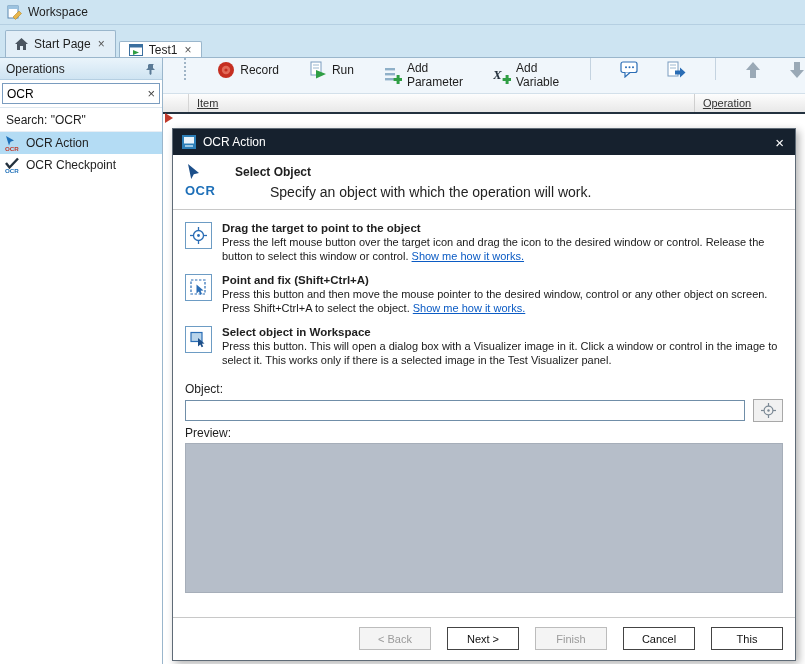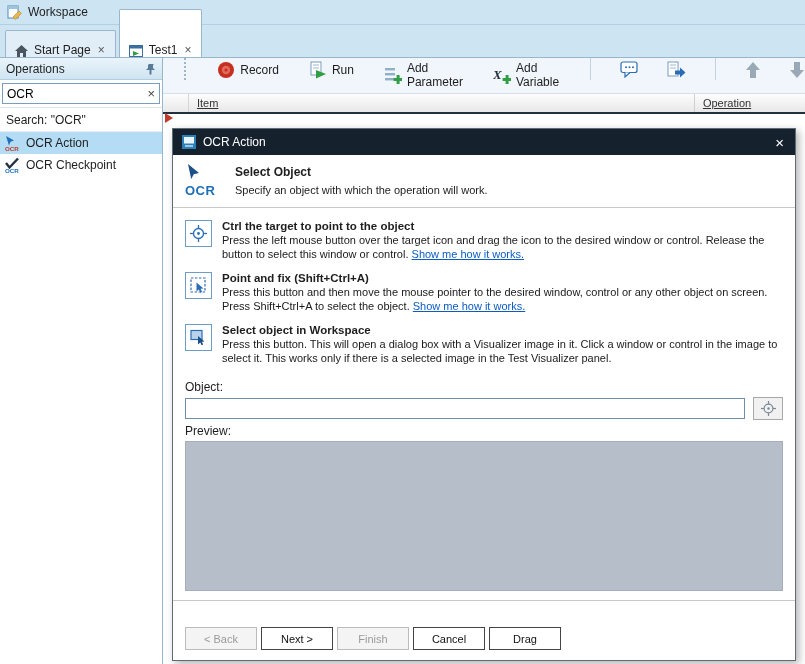--- a/index.html
+++ b/index.html
@@ -15,25 +15,25 @@
     height: 25px; background: #cde4f2; border-bottom: 1px solid #b5cfe2;
     display: flex; align-items: center; gap: 6px; padding: 0 7px; font-size: 12px;
   }
 
   
   .tabrow {
     height: 33px; background: #cde4f2; display: flex; align-items: flex-end;
     padding-left: 5px; gap: 3px; border-bottom: 1px solid #9ab6cc;
   }
   .tab {
-    height: 27px; display: flex; align-items: flex-end; gap: 6px; padding: 0 9px;
+    height: 27px; display: flex; align-items: center; gap: 6px; padding: 0 9px;
     border: 1px solid #9ab6cc; border-bottom: none; border-radius: 2px 2px 0 0;
     background: #e2eef7; font-size: 12px; cursor: default;
   }
-  .tab.active { background: #fff; height: 48px; }
+  .tab.active { background: #fff; height: 16px; }
   .tab-close { color: #555; font-size: 12px; padding: 0 1px; }
 
   
   .content { display: flex; height: 606px; }
 
   
   .sidebar { width: 163px; border-right: 1px solid #9ab6cc; background: #fff; display: flex; flex-direction: column; }
   .side-header {
     height: 22px; background: linear-gradient(#eaf4fb,#cfe4f2);
     border-bottom: 1px solid #b5cfe2; display: flex; align-items: center;
@@ -83,41 +83,41 @@
   .dlg-header {
     height: 26px; background: #16212e; color: #fff; display: flex; align-items: center;
     gap: 7px; padding: 0 9px; font-size: 12px; flex: none;
   }
   .dlg-title { flex: 1; }
   .dlg-close { font-size: 15px; color: #fff; cursor: default; padding: 0 2px; }
   .dlg-intro { display: flex; gap: 12px; padding: 8px 12px 9px; border-bottom: 1px solid #c8c8c8; flex: none; }
   .ocr-logo { width: 38px; text-align: left; }
   .ocr-logo .ocr-word { font-weight: bold; color: #1d6fb8; font-size: 13px; letter-spacing: .5px; }
   .dlg-heading { font-weight: bold; font-size: 12px; margin: 2px 0 5px; }
-  .dlg-sub { font-size: 11px; color: #222; }
+  .dlg-sub { font-size: 14px; color: #222; margin-left: 35px; }
   .dlg-body { padding: 12px 12px 0; flex: 1; display: flex; flex-direction: column; }
   .sec { display: flex; gap: 10px; margin-bottom: 11px; }
   .sec-icon {
     width: 27px; height: 27px; flex: none; border: 1px solid #6d9cc4; background: #fff;
     display: flex; align-items: center; justify-content: center; cursor: pointer;
   }
   .sec-title { font-weight: bold; font-size: 11.5px; margin-bottom: 2px; }
   .sec-text { font-size: 11px; line-height: 13.5px; color: #1a1a1a; }
   .howlink { color: #0b5bc4; text-decoration: underline; cursor: pointer; }
   .obj-label, .prev-label { font-size: 12px; margin: 4px 0 3px; }
   .obj-row { display: flex; align-items: center; gap: 8px; }
   .obj-input { flex: 1; height: 21px; border: 1px solid #708ea8; padding: 0 4px; font-family: inherit; font-size: 11px; outline: none; }
   .obj-pick-btn {
     width: 30px; height: 23px; border: 1px solid #a8a8a8; background: #f1f1f1;
     display: flex; align-items: center; justify-content: center; cursor: default;
   }
   .preview-box { height: 150px; background: #b6bec9; border: 1px solid #a6aeb9; }
   .dlg-footer {
-    margin-top: auto; border-top: 1px solid #c8c8c8; padding: 26px 12px 10px;
-    display: flex; gap: 4px; flex: none;
+    margin-top: auto; border-top: 1px solid #c8c8c8; padding: 9px 12px 10px;
+    display: flex; justify-content: flex-end; gap: 16px; flex: none;
   }
   .btn {
     width: 72px; height: 23px; background: #fff; border: 1px solid #444;
     font-family: inherit; font-size: 11px; color: #111; cursor: pointer;
   }
   .btn.disabled { color: #9a9a9a; border-color: #bcbcbc; background: #f4f4f4; }
   svg { display: block; }
 </style>
 </head>
 <body>
@@ -341,21 +341,21 @@
         <svg width="17" height="17" viewBox="0 0 17 17" stroke="#2a6db5" stroke-width="1.3" fill="none">
             <circle cx="8.5" cy="8.5" r="5"></circle>
             <circle cx="8.5" cy="8.5" r="1.4" fill="#2a6db5" stroke="none"></circle>
             <line x1="8.5" y1="0" x2="8.5" y2="3.6"></line>
             <line x1="8.5" y1="13.4" x2="8.5" y2="17"></line>
             <line x1="0" y1="8.5" x2="3.6" y2="8.5"></line>
             <line x1="13.4" y1="8.5" x2="17" y2="8.5"></line>
           </svg>
       </div>
       <div>
-        <div class="sec-title">Ctrl the target to point to the object</div>
+        <div class="sec-title">Drag the target to point to the object</div>
         <div class="sec-text"><span>Press the left mouse button over the target icon and drag the icon to the desired window or control. Release the button to select this window or control.</span> <span class="howlink">Show me how it works.</span></div>
       </div>
     </div>
 
     <div class="sec">
       <div class="sec-icon">
         <svg width="17" height="17" viewBox="0 0 17 17">
             <rect x="1" y="1" width="14" height="14" fill="none" stroke="#2a6db5" stroke-width="1.2" stroke-dasharray="2.4,1.6"></rect>
             <path d="M6.5 5.5 L13.5 11.5 L10.6 11.8 L12 15 L10.3 15.7 L8.9 12.6 L6.5 14.6 Z" fill="#2a6db5"></path>
           </svg>
@@ -396,15 +396,15 @@
 
     <div class="prev-label">Preview:</div>
     <div class="preview-box"></div>
   </div>
 
   <div class="dlg-footer">
     <button class="btn disabled">&lt; Back</button>
     <button class="btn">Next &gt;</button>
     <button class="btn disabled">Finish</button>
     <button class="btn">Cancel</button>
-    <button class="btn">Drag</button>
+    <button class="btn">This</button>
   </div>
 </div>
 
 </body></html>

